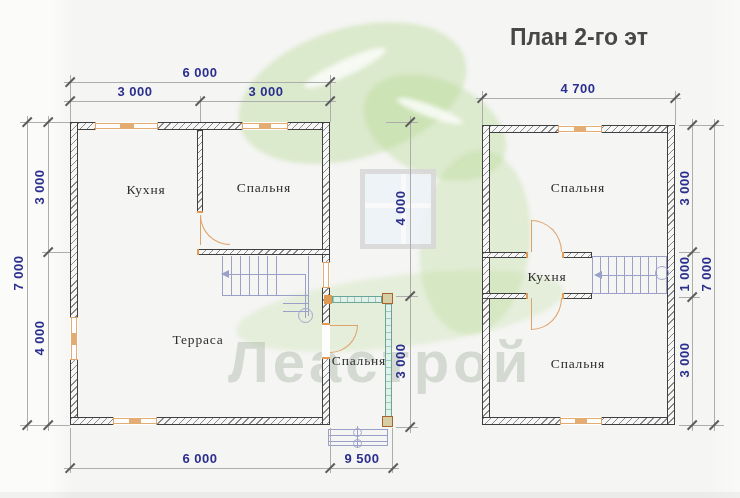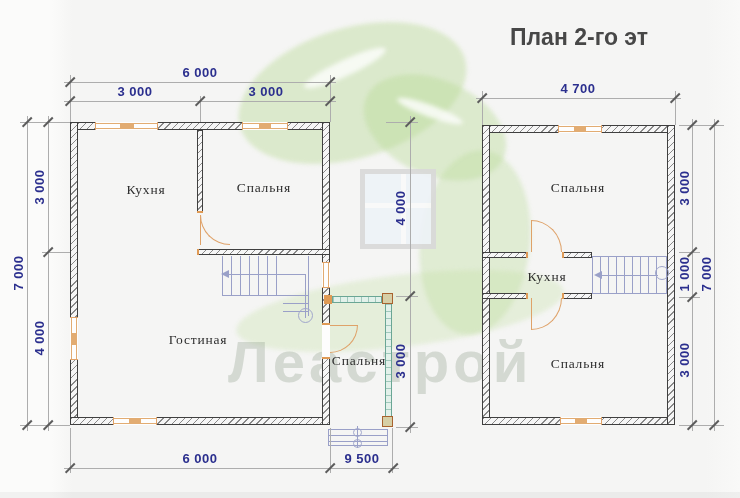--- a/index.html
+++ b/index.html
@@ -250,19 +250,19 @@
   <div class="dt v" style="left:400px;top:208px;">4 000</div>
   <div class="dt v" style="left:400px;top:361px;">3 000</div>
   <div class="dt" style="left:578px;top:88px;">4 700</div>
   <div class="dt v" style="left:684px;top:188px;">3 000</div>
   <div class="dt v" style="left:684px;top:274px;">1 000</div>
   <div class="dt v" style="left:684px;top:360px;">3 000</div>
   <div class="dt v" style="left:706px;top:274px;">7 000</div>
 
   <div class="room" style="left:146px;top:190px;">Кухня</div>
   <div class="room" style="left:264px;top:188px;">Спальня</div>
-  <div class="room" style="left:198px;top:340px;">Гостиная</div>
+  <div class="room" style="left:198px;top:340px;">Терраса</div>
   <div class="room" style="left:359px;top:361px;">Спальня</div>
   <div class="room" style="left:578px;top:188px;">Спальня</div>
   <div class="room" style="left:547px;top:277px;">Кухня</div>
   <div class="room" style="left:578px;top:364px;">Спальня</div>
 
 </div>
 
 </body></html>

